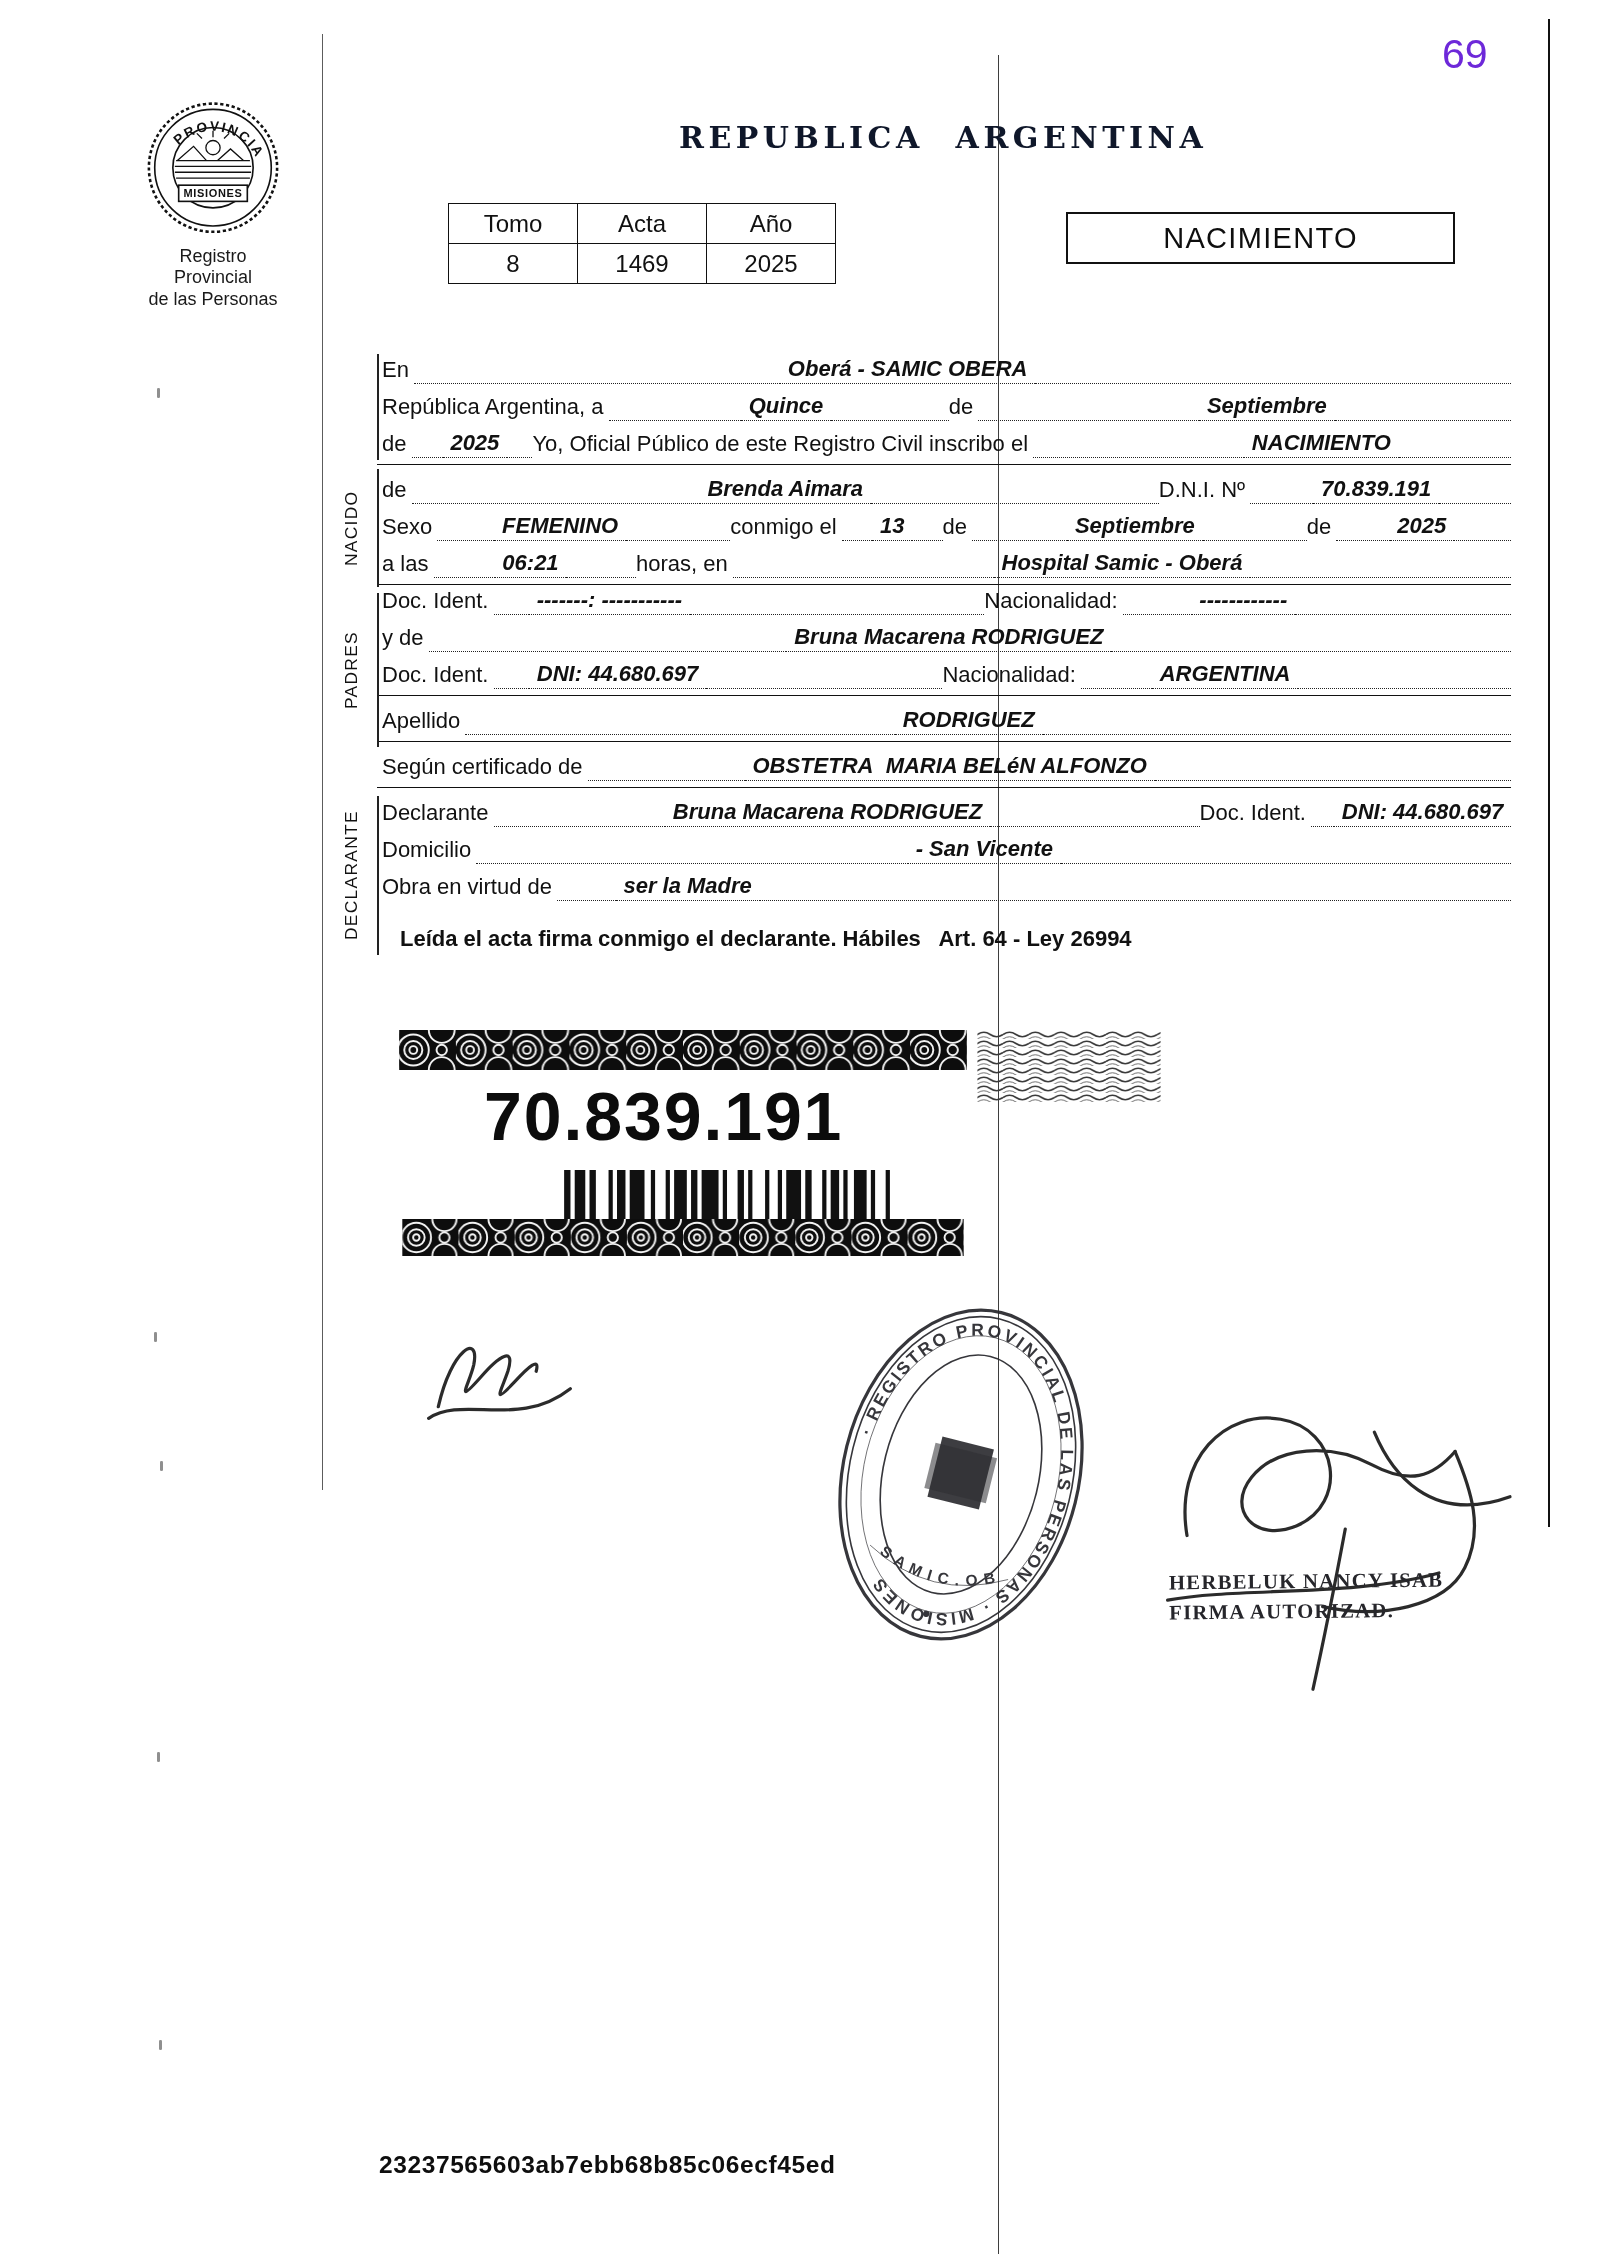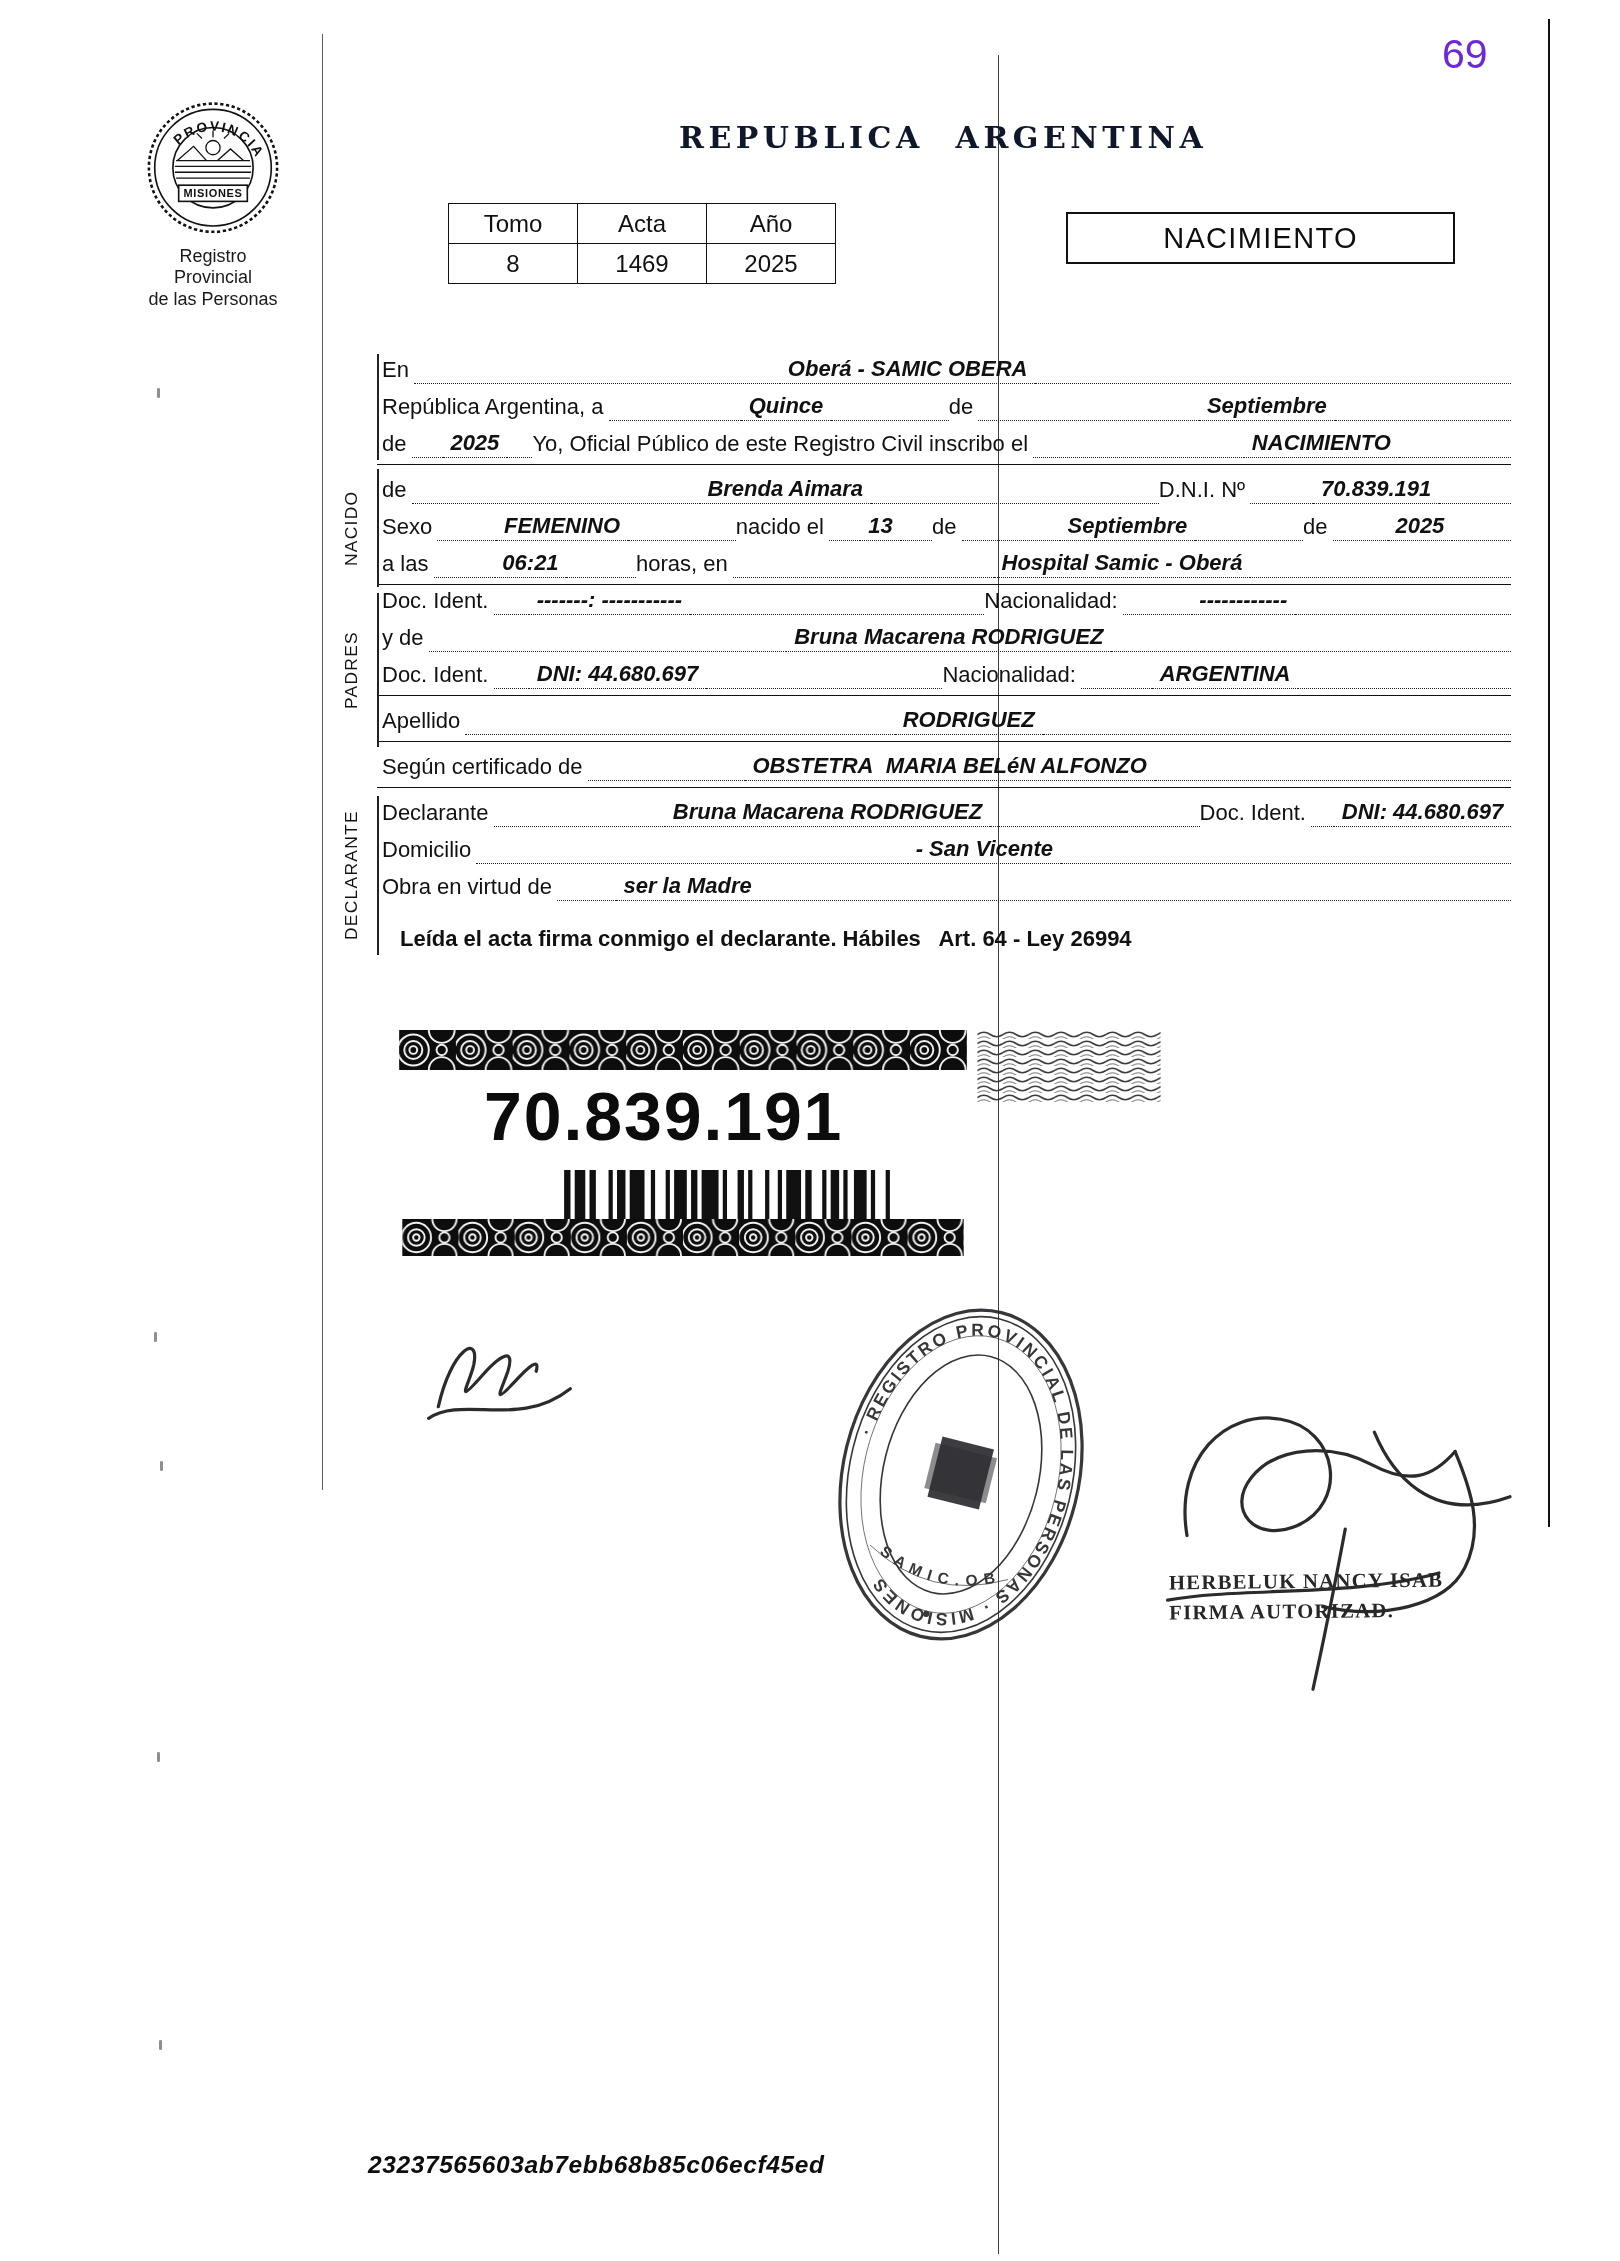--- a/index.html
+++ b/index.html
@@ -68,21 +68,21 @@
   
   .stamp-svg { position:absolute; left:822px; top:1287px; opacity:.92; }
   .sig-left { position:absolute; left:419px; top:1310px; }
   .sig-right { position:absolute; left:1161px; top:1374px; }
   .auth-block { position:absolute; left:1169px; top:1566px; transform:rotate(-0.6deg); }
   .auth-name, .auth-title {
     font-family:"Liberation Serif", serif; font-weight:bold; font-size:20.7px;
     letter-spacing:1.3px; color:#26262b; line-height:1.45; white-space:nowrap;
   }
 
-  .footer-hash { position:absolute; left:368px; top:2151px; font-size:24.5px; font-weight:bold; letter-spacing:0.6px; color:#0e0e0e;font-style:italic; }
+  .footer-hash { position:absolute; left:379px; top:2151px; font-size:24.5px; font-weight:bold; letter-spacing:0.6px; color:#0e0e0e; }
 
   .scan-mark { position:absolute; width:2.6px; height:9.7px; background:#444; opacity:.6; border-radius:1.3px; }
 </style>
 </head>
 <body>
 
 <div class="page">
 
   <div class="edge-left"></div>
   <div class="edge-right"></div>
@@ -186,21 +186,21 @@
         <span class="label">D.N.I. Nº</span>
         <span class="dots" style="flex-grow: 0.35;"></span>
         <span class="value">70.839.191</span>
         <span class="dots" style="flex-grow: 0.4;"></span>
       </div>
       <div class="frow">
         <span class="label">Sexo</span>
         <span class="dots" style="flex-grow: 0.3;"></span>
         <span class="value">FEMENINO</span>
         <span class="dots" style="flex-grow: 0.55;"></span>
-        <span class="label">nacido el</span>
+        <span class="label">conmigo el</span>
         <span class="dots" style="flex-grow: 0.16;"></span>
         <span class="value">13</span>
         <span class="dots" style="flex-grow: 0.16;"></span>
         <span class="label">de</span>
         <span class="dots" style="flex-grow: 0.5;"></span>
         <span class="value">Septiembre</span>
         <span class="dots" style="flex-grow: 0.55;"></span>
         <span class="label">de</span>
         <span class="dots" style="flex-grow: 0.28;"></span>
         <span class="value">2025</span>

